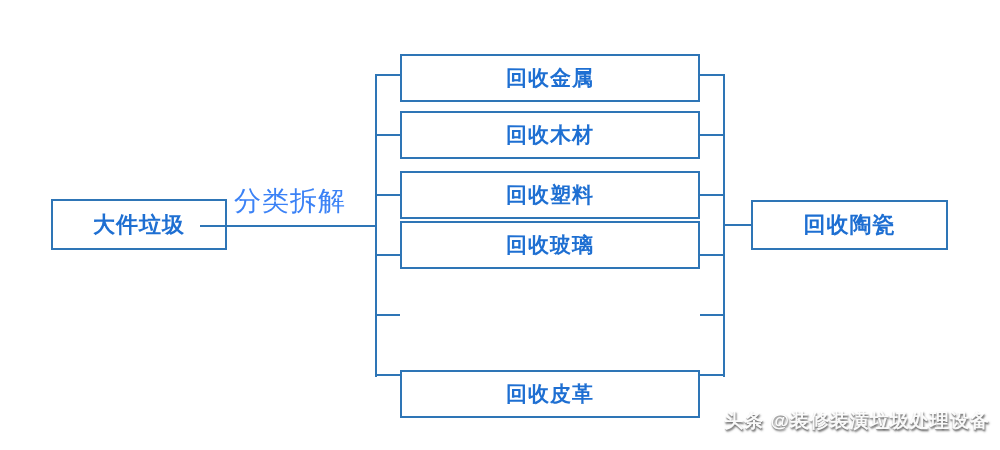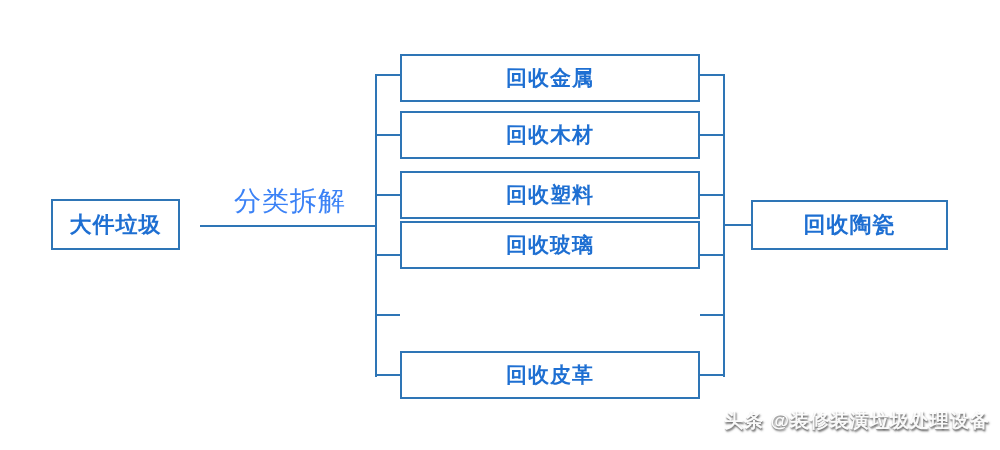--- a/index.html
+++ b/index.html
@@ -22,39 +22,39 @@
     background: #ffffff;
     display: flex;
     align-items: center;
     justify-content: center;
     color: #1e6fd2;
     font-weight: bold;
     letter-spacing: 1px;
   }
   .node-source {
     left: 51px; top: 199px;
-    width: 129px; height: 51px;
+    width: 176px; height: 51px;
     font-size: 22px;
   }
   .node-result {
     left: 751px; top: 200px;
     width: 197px; height: 50px;
     font-size: 22px;
   }
   .node-out {
     left: 400px;
     width: 300px; height: 48px;
     font-size: 21px;
   }
   .node-out.i0 { top: 35px; margin-top: 19px; }
   .node-out.i1 { top: 111px; }
   .node-out.i2 { top: 171px; text-align: right; }
   .node-out.i3 { top: 221px; }
   .node-out.i4 { top: 291px; }
-  .node-out.i5 { top: 351px; }
+  .node-out.i5 { top: 370px; }
   .line {
     position: absolute;
     background: #2e75b6;
   }
   .edge-label {
     position: absolute;
     left: 200px; top: 183px;
     width: 180px;
     text-align: center;
     color: #3b82f6;

